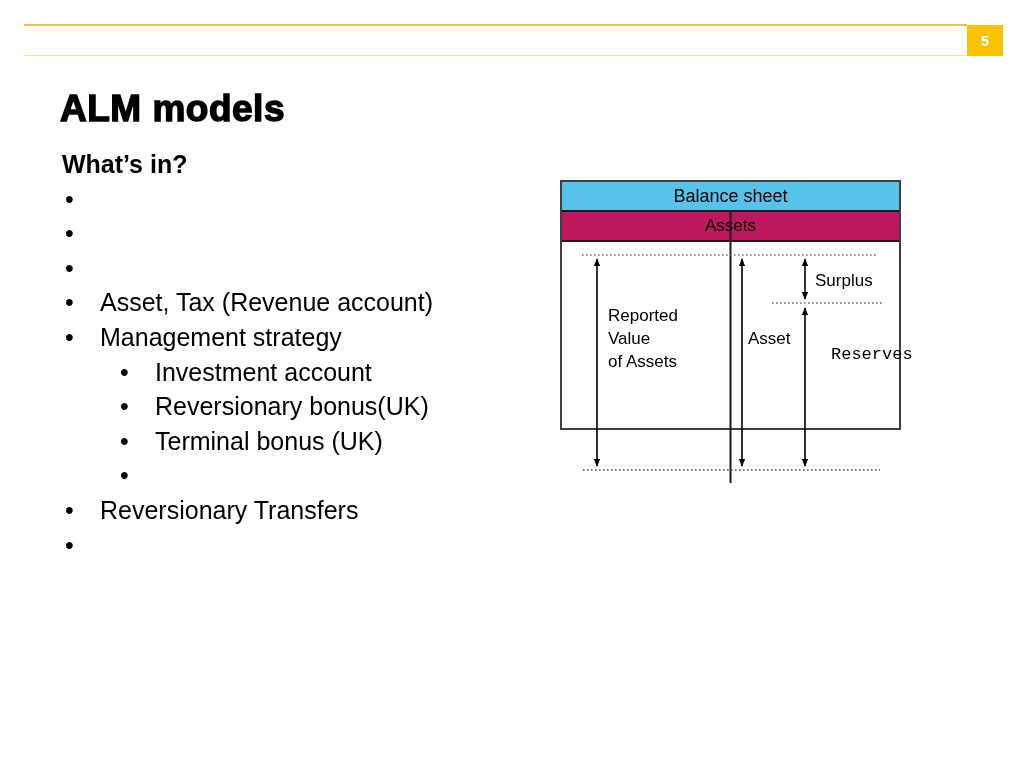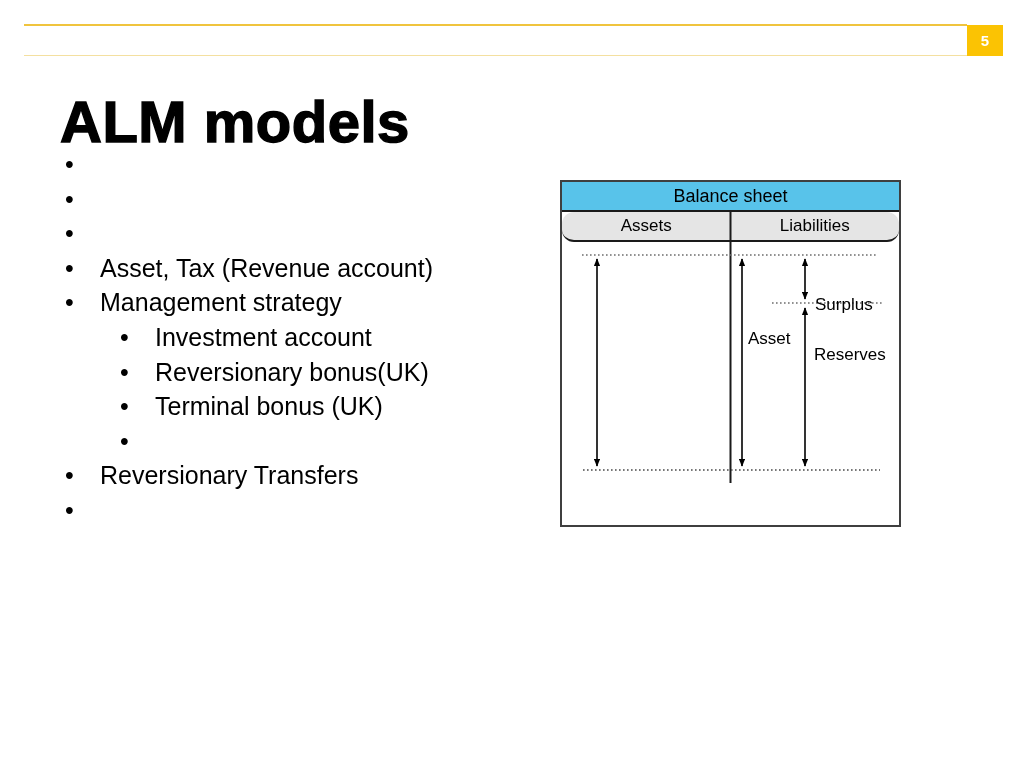--- a/index.html
+++ b/index.html
@@ -28,21 +28,21 @@
     width:36px; height:31px;
     background:#fbc303;
     color:#ffffff;
     font-size:15px; font-weight:bold;
     display:flex; align-items:center; justify-content:center;
   }
 
   
   .title {
     position:absolute; left:60px; top:88px;
-    font-size:58px; font-weight:bold;
+    font-size:37px; font-weight:bold;
     -webkit-text-stroke:1.4px #000;
     letter-spacing:0.5px;
     white-space:nowrap;
   }
 
   
   .list {
     position:absolute; left:62px; top:147px;
     width:470px;
     font-size:25px; line-height:34.6px;
@@ -50,64 +50,66 @@
   .row { display:flex; }
   .row.h .txt { font-weight:bold; }
   .row.l1 .bullet { flex:0 0 38px; padding-left:3px; }
   .row.l2 { padding-left:55px; }
   .row.l2 .bullet { flex:0 0 38px; padding-left:3px; }
   .txt { white-space:nowrap; }
 
   
   .diagram {
     position:absolute; left:560px; top:180px;
-    width:341px; height:347px;
+    width:341px; height:250px;
     border:2px solid #3f3f3f;
     background:#ffffff;
   }
   .dg-header {
     position:absolute; left:0; top:0; width:337px; height:30px;
     background:#58c3ea;
     border-bottom:2px solid #1a1a1a;
     display:flex; align-items:center; justify-content:center;
     font-size:18px;
   }
   .dg-subheader {
     position:absolute; left:0; top:30px; width:337px; height:30px;
-    background:#e5e5e5;
+    background:#be185d;
     border-bottom:2px solid #1a1a1a;
     display:flex;
-    border-radius:12px;
   }
   .dg-cell {
     flex:1 1 50%;
     display:flex; align-items:center; justify-content:center;
     font-size:17px;
   }
   .dg-svg { position:absolute; left:0; top:0; width:337px; height:301px; }
   .dg-label { position:absolute; font-size:17px; white-space:nowrap; }
   .lbl-reported { left:46px; top:122px; line-height:23px; }
   .lbl-fund     { left:186px; top:147px; }
-  .lbl-surplus  { left:253px; top:89px;margin-top:24px; }
-  .lbl-reserves { left:252px; top:163px; }
+  .lbl-surplus  { left:253px; top:89px; }
+  .lbl-reserves { left:269px; top:163px;font-family:Liberation Mono, monospace; }
 </style>
 </head>
 <body>
 
 <div class="slide">
 
   <div class="rule-top"></div>
   <div class="rule-bottom"></div>
   <div class="page-badge">
     <span>5</span>
   </div>
 
   <div class="title">ALM models</div>
 
   <div class="list">
+    <div class="row h">
+        <span class="txt">What’s in?</span>
+      </div>
     <div class="row l1">
         <span class="bullet">•</span>
       </div>
     <div class="row l1">
         <span class="bullet">•</span>
       </div>
     <div class="row l1">
         <span class="bullet">•</span>
       </div>
     <div class="row l1">
@@ -141,21 +143,20 @@
         <span class="bullet">•</span>
       </div>
   </div>
 
   <div class="diagram">
     <div class="dg-header">
       <span>Balance sheet</span>
     </div>
     <div class="dg-subheader">
       <div class="dg-cell">Assets</div>
-      <div class="dg-cell">Liabilities</div>
     </div>
 
     <svg class="dg-svg" viewBox="0 0 337 301" xmlns="http://www.w3.org/2000/svg">
       <defs>
         <marker id="ah" viewBox="0 0 10 8" markerWidth="8" markerHeight="6.5" refX="9" refY="4" orient="auto-start-reverse" markerUnits="userSpaceOnUse">
           <path d="M0,0 L10,4 L0,8 z" fill="#000"></path>
         </marker>
       </defs>
 
       <line x1="168.5" y1="30" x2="168.5" y2="301" stroke="#1a1a1a" stroke-width="2"></line>
@@ -163,18 +164,23 @@
       <line x1="20" y1="73" x2="316" y2="73" stroke="#6e6e6e" stroke-width="1.3" stroke-dasharray="1.6 2.4"></line>
       <line x1="210" y1="121" x2="321" y2="121" stroke="#6e6e6e" stroke-width="1.3" stroke-dasharray="1.6 2.4"></line>
       <line x1="21" y1="288" x2="318" y2="288" stroke="#4a4a4a" stroke-width="1.3" stroke-dasharray="1.6 2.4"></line>
 
       <line x1="35" y1="77" x2="35" y2="284" stroke="#000" stroke-width="1.6" marker-start="url(#ah)" marker-end="url(#ah)"></line>
       <line x1="180" y1="77" x2="180" y2="284" stroke="#000" stroke-width="1.6" marker-start="url(#ah)" marker-end="url(#ah)"></line>
       <line x1="243" y1="77" x2="243" y2="117" stroke="#000" stroke-width="1.6" marker-start="url(#ah)" marker-end="url(#ah)"></line>
       <line x1="243" y1="126" x2="243" y2="284" stroke="#000" stroke-width="1.6" marker-start="url(#ah)" marker-end="url(#ah)"></line>
     </svg>
 
+    <div class="dg-label lbl-reported">
+      <div>Reported</div>
+      <div>Value</div>
+      <div>of Assets</div>
+    </div>
     <div class="dg-label lbl-fund">Asset</div>
     <div class="dg-label lbl-surplus">Surplus</div>
     <div class="dg-label lbl-reserves">Reserves</div>
   </div>
 
 </div>
 
 </body></html>

